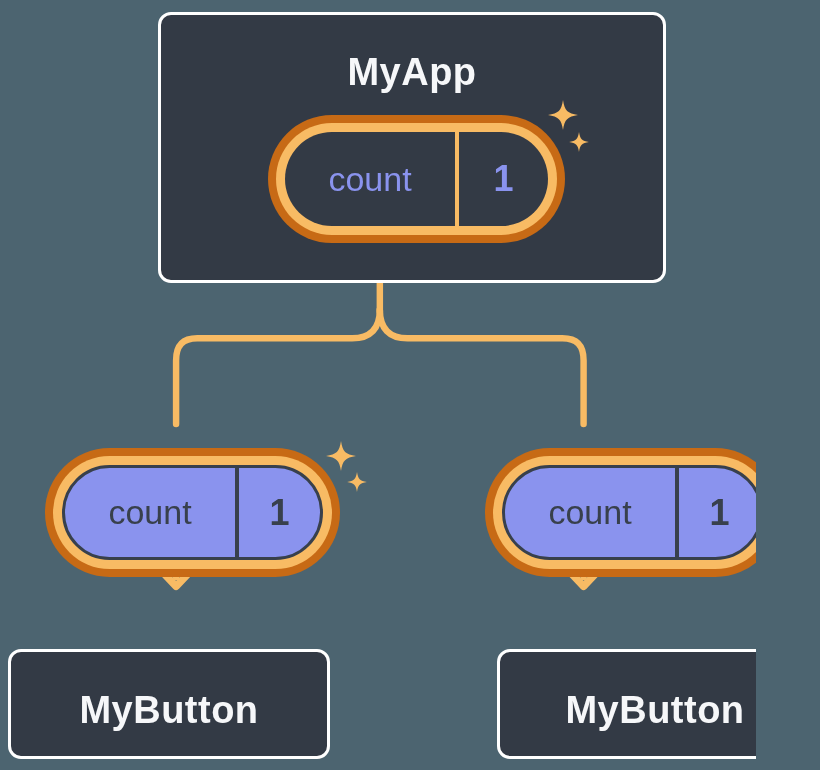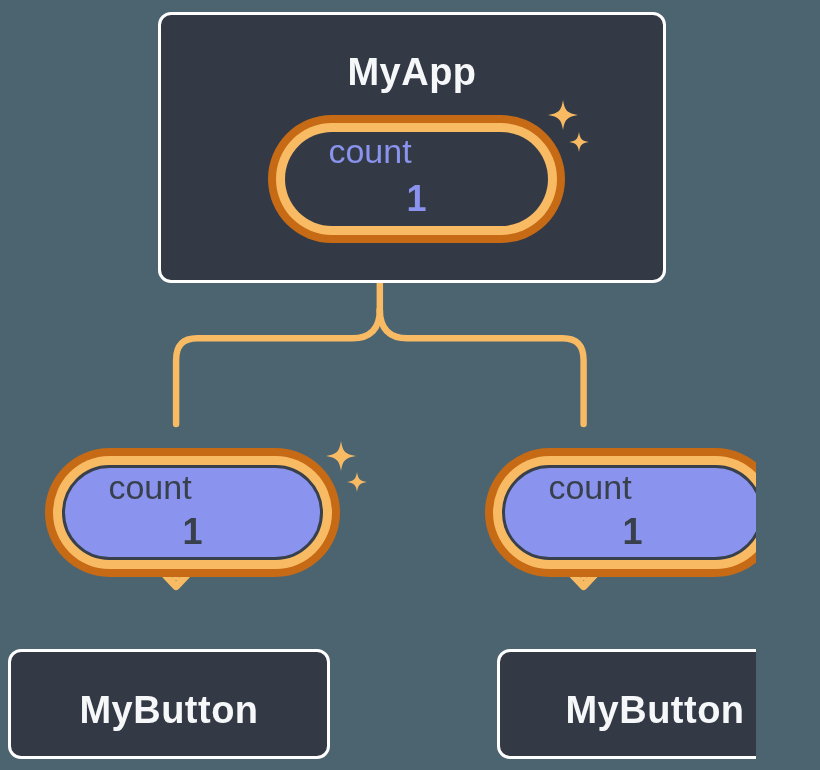--- a/index.html
+++ b/index.html
@@ -63,21 +63,20 @@
     background: var(--orange-light);
     border-radius: 999px;
     padding: 9px;
   }
   .pill-inner {
     height: 100%;
     border-radius: 999px;
     display: flex;
     align-items: stretch;
     overflow: hidden;
-    flex-direction: column;
   }
   .pill-key, .pill-value {
     display: flex;
     align-items: center;
     justify-content: center;
     font-size: 34px;
   }
   .pill-key { width: 170px; }
   .pill-value { flex: 1; font-weight: 700; font-size: 36px; }
   .pill-divider { width: 4px; }

